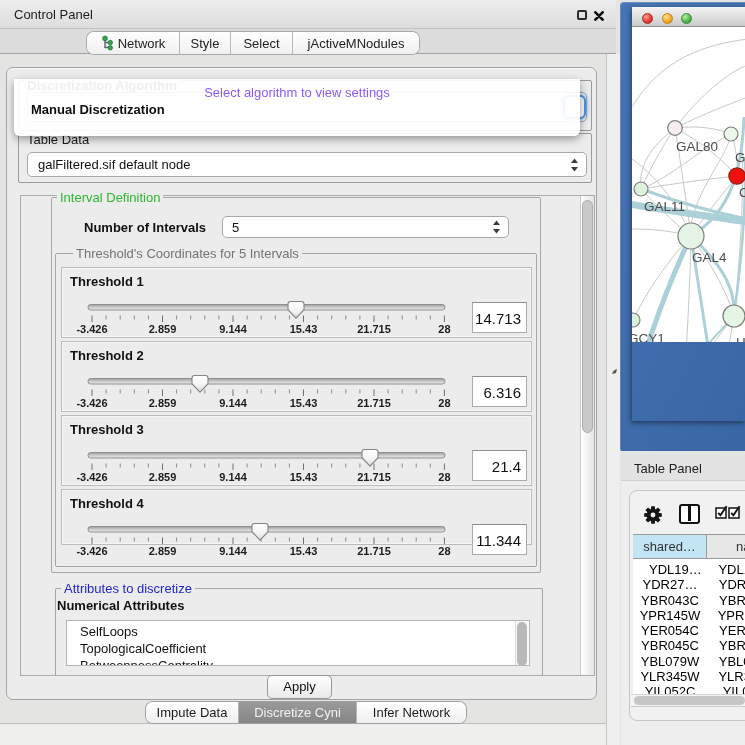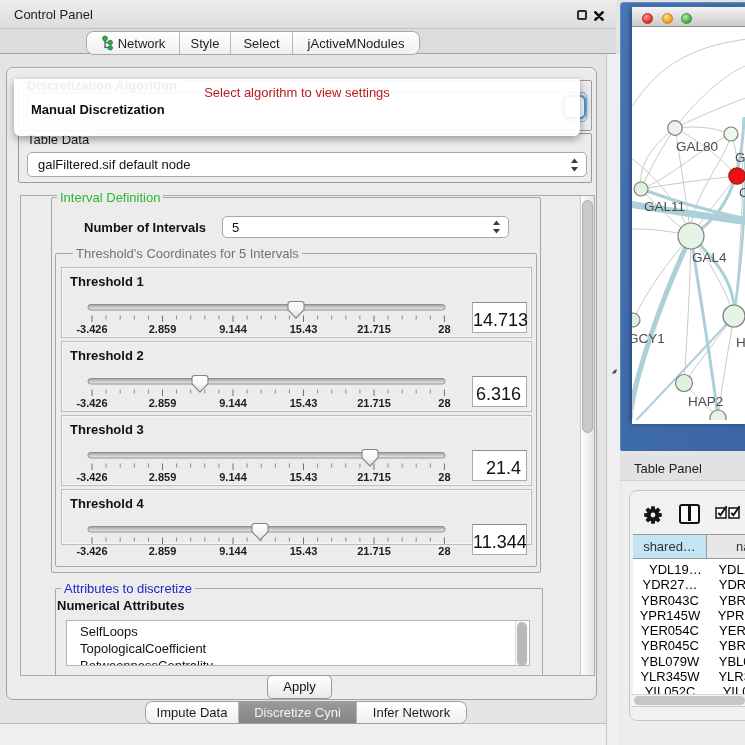--- a/index.html
+++ b/index.html
@@ -3,21 +3,21 @@
 <style>
 * { margin:0; padding:0; box-sizing:border-box; }
 html,body { width:745px; height:745px; overflow:hidden; }
 body { font-family:"Liberation Sans", sans-serif; font-size:13px; color:#1a1a1a;
        background:#e4e4e2; position:relative; }
 .abs { position:absolute; }
 .tbox { position:absolute; left:61px; width:471px; background:#ececec;
         border:1px solid #bcbcbc; box-shadow:inset 0 0 0 1px #f6f6f6; }
 .tlab { position:absolute; left:8px; top:6px; font-weight:bold; color:#111; }
 .tfield { position:absolute; left:410px; top:34px; width:55px; height:31px; background:#fff;
-          border:1px solid #ababab; border-top-color:#8f8f8f; font-size:18px; color:#111;
+          border:1px solid #ababab; border-top-color:#8f8f8f; font-size:15px; color:#111;
           text-align:right; padding:7px 5px 0 0; }
 .gtitle { position:absolute; background:#ececec; padding:0 3px; line-height:13px; }
 .groupbox { position:absolute; border:1px solid #9a9a9a; border-radius:2px; }
 </style></head>
 <body>
 <div class="abs" style="left:0;top:0;width:616px;height:29px;background:linear-gradient(#ededed,#dddddd);border-bottom:1px solid #c2c2c2">
     <div class="abs" style="left:14px;top:7px;color:#1d1d1d">Control Panel</div>
     <div class="abs" style="left:577px;top:10px;width:10px;height:10px;border:2px solid #2b2b2b;border-radius:2px"></div>
     <svg class="abs" style="left:594px;top:11px" width="10" height="10" viewBox="0 0 10 10">
       <path d="M1.4,1.4 L8.6,8.6 M8.6,1.4 L1.4,8.6" stroke="#111" stroke-width="2.7" stroke-linecap="round"></path>
@@ -312,21 +312,21 @@
 <svg class="abs" style="left:611px;top:368px" width="8" height="9" viewBox="0 0 8 9">
     <path d="M1,6 Q2,2 6,1 L5,5 Z" fill="#555"></path>
   </svg>
 <div class="abs" style="left:620px;top:2px;width:125px;height:449px;background:linear-gradient(120deg,#4674b4,#3a66a6);border-top-left-radius:4px;border-bottom-left-radius:2px;box-shadow:inset 1px 1px 0 rgba(255,255,255,0.18)"></div>
 <div class="abs" style="left:632px;top:7px;width:113px;height:414px;box-shadow:-1px 2px 5px rgba(0,0,0,0.45)">
     <div style="height:20px;background:linear-gradient(#f4f4f4,#cbcbcb);border-bottom:1px solid #8e8e8e;position:relative">
       <div class="abs" style="left:9.5px;top:6px;width:11px;height:11px;border-radius:50%;background:radial-gradient(circle at 35% 30%,#ff9a94,#e23b33 60%,#b02420);border:0.5px solid #ad2a24"></div>
       <div class="abs" style="left:29.5px;top:6px;width:11px;height:11px;border-radius:50%;background:radial-gradient(circle at 35% 30%,#ffe093,#f3a627 60%,#c87d17);border:0.5px solid #c28118"></div>
       <div class="abs" style="left:49px;top:6px;width:11px;height:11px;border-radius:50%;background:radial-gradient(circle at 35% 30%,#b4f0a8,#4fb348 60%,#2e8631);border:0.5px solid #3d8f3a"></div>
     </div>
-    <div style="height:397px;background:#fff;overflow:hidden;position:relative">
+    <div style="height:315px;background:#fff;overflow:hidden;position:relative">
       <svg width="113" height="393" viewBox="632 28 113 393" style="position:absolute;left:0;top:0" font-family="Liberation Sans, sans-serif">
         <g fill="none" stroke="#c9c9c9" stroke-width="1">
           <path d="M632,108 C660,62 700,46 748,40"></path>
           <path d="M675,129 C700,96 730,72 748,66"></path>
           <path d="M675,129 C706,114 732,104 748,98"></path>
           <path d="M675,129 C700,126 718,130 731,135"></path>
           <path d="M675,129 C700,142 722,160 737,177"></path>
           <path d="M731,135 C736,148 738,162 737,177"></path>
           <path d="M675,129 C650,148 638,168 641,190"></path>
           <path d="M675,129 C680,160 686,200 691,237"></path>
@@ -421,14 +421,14 @@
     <div class="abs" style="left:0;top:95px;width:74px;text-align:center">YBL079W</div>
     <div class="abs" style="left:75px;top:95px;width:80px;text-align:center">YBL079W</div>
     <div class="abs" style="left:0;top:110px;width:74px;text-align:center">YLR345W</div>
     <div class="abs" style="left:75px;top:110px;width:80px;text-align:center">YLR345W</div>
     <div class="abs" style="left:0;top:125px;width:74px;text-align:center">YIL052C</div>
     <div class="abs" style="left:75px;top:125px;width:80px;text-align:center">YIL052C</div>
   </div>
 <div class="abs" style="left:631px;top:694px;width:114px;height:13px;background:#f4f4f4;border-top:1px solid #d5d5d5;border-bottom:1px solid #c9c9c9"></div>
 <div class="abs" style="left:634px;top:696px;width:111px;height:9px;background:#c6c6c6;border-radius:5px"></div>
 <div class="abs" style="left:14px;top:79px;width:566px;height:57px;background:rgba(255,255,255,0.92);border-radius:0 0 6px 6px;box-shadow:0 3px 9px rgba(0,0,0,0.38);z-index:50">
-    <div style="position:absolute;left:0;top:6px;width:100%;text-align:center;color:#b91c1c">Select algorithm to view settings</div>
+    <div style="position:absolute;left:0;top:6px;width:100%;text-align:center;color:#8b5cf6">Select algorithm to view settings</div>
     <div style="position:absolute;left:17px;top:23px;font-weight:bold;color:#0d0d0d">Manual Discretization</div>
   </div>
 </body></html>

